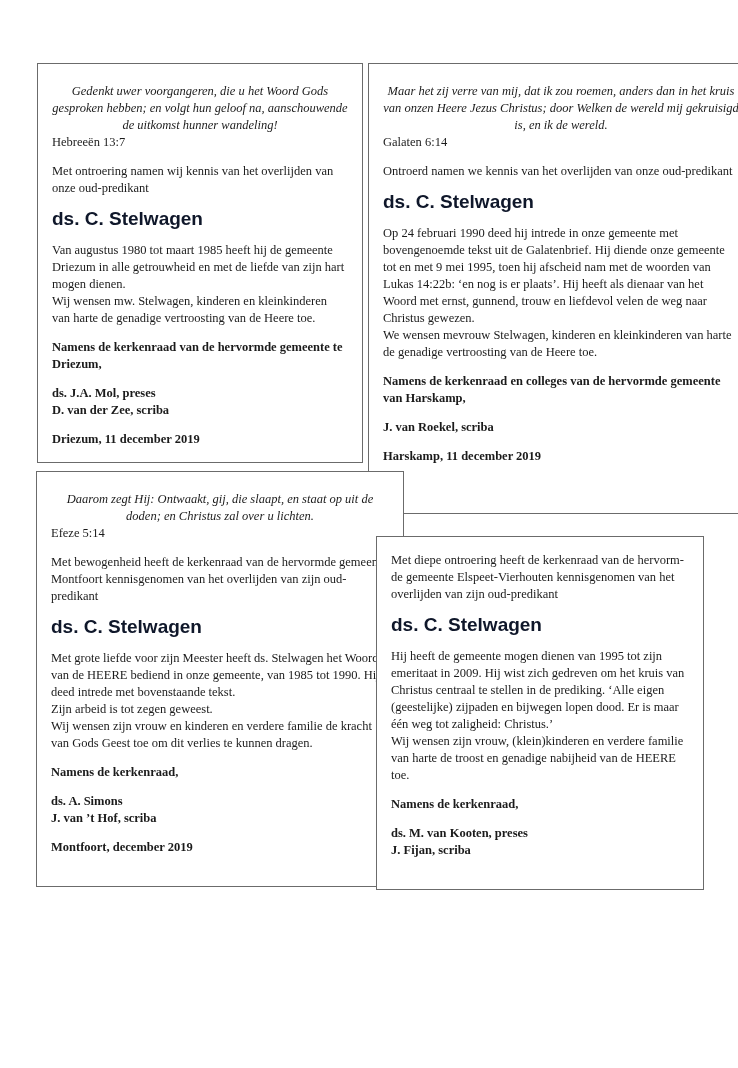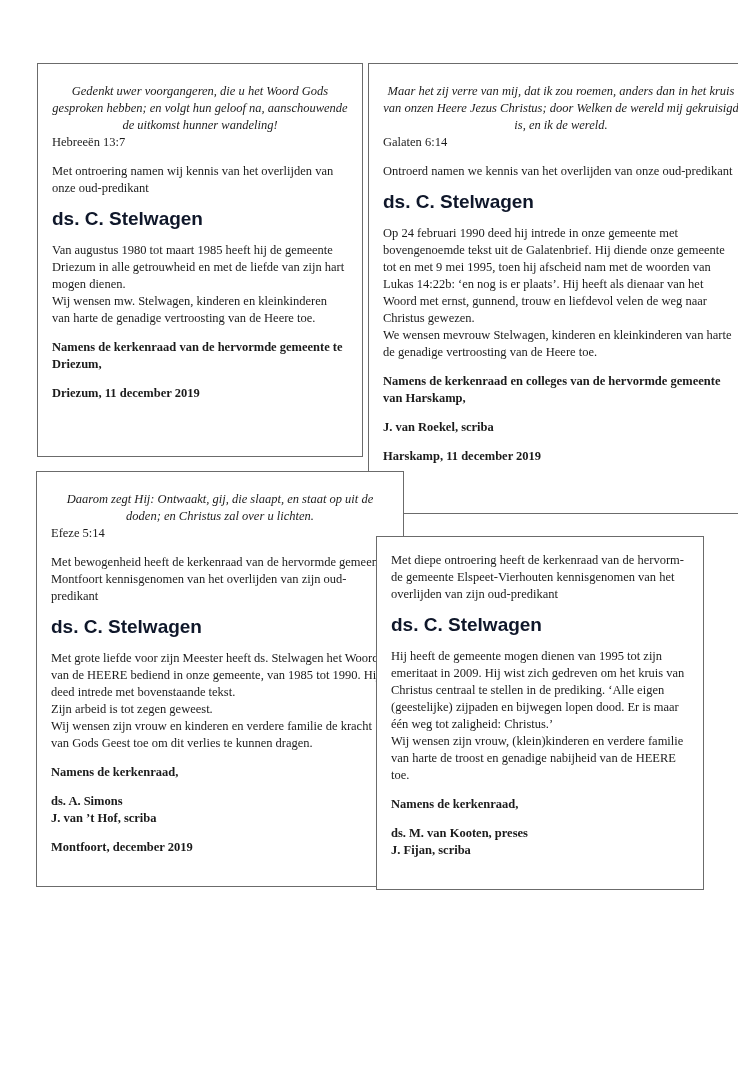--- a/index.html
+++ b/index.html
@@ -45,20 +45,24 @@
 <div class="notice n1">
   <div class="quote">Gedenkt uwer voorgangeren, die u het Woord Gods gesproken hebben; en volgt hun geloof na, aanschouwende de uitkomst hunner wandeling!</div>
   <div class="quote-ref">Hebreeën 13:7</div>
   <div class="intro">Met ontroering namen wij kennis van het overlijden van onze oud-predikant</div>
   <div class="name">ds. C. Stelwagen</div>
   <div class="body-lines">
       <div class="line">Van augustus 1980 tot maart 1985 heeft hij de gemeente Driezum in alle getrouwheid en met de liefde van zijn hart mogen dienen.</div>
       <div class="line">Wij wensen mw. Stelwagen, kinderen en kleinkinderen van harte de genadige vertroosting van de Heere toe.</div>
     </div>
   <div class="closing">Namens de kerkenraad van de hervormde gemeente te Driezum,</div>
+  <div class="signatories">
+      <div class="line">ds. J.A. Mol, preses</div>
+      <div class="line">D. van der Zee, scriba</div>
+    </div>
   <div class="dateline">Driezum, 11 december 2019</div>
 </div>
 
 <div class="notice n2">
   <div class="quote">Maar het zij verre van mij, dat ik zou roemen, anders dan in het kruis van onzen Heere Jezus Christus; door Welken de wereld mij gekruisigd is, en ik de wereld.</div>
   <div class="quote-ref">Galaten 6:14</div>
   <div class="intro">Ontroerd namen we kennis van het overlijden van onze oud-predikant</div>
   <div class="name">ds. C. Stelwagen</div>
   <div class="body-lines">
       <div class="line">Op 24 februari 1990 deed hij intrede in onze gemeente met bovengenoemde tekst uit de Galatenbrief. Hij diende onze gemeente tot en met 9 mei 1995, toen hij afscheid nam met de woorden van Lukas 14:22b: ‘en nog is er plaats’. Hij heeft als dienaar van het Woord met ernst, gunnend, trouw en liefdevol velen de weg naar Christus gewezen.</div>

